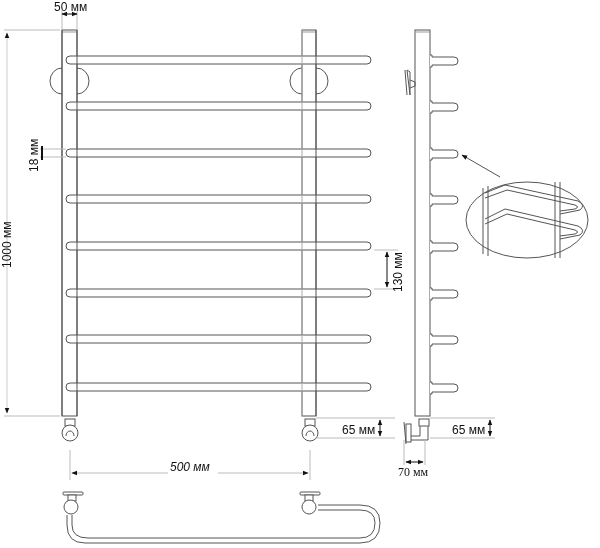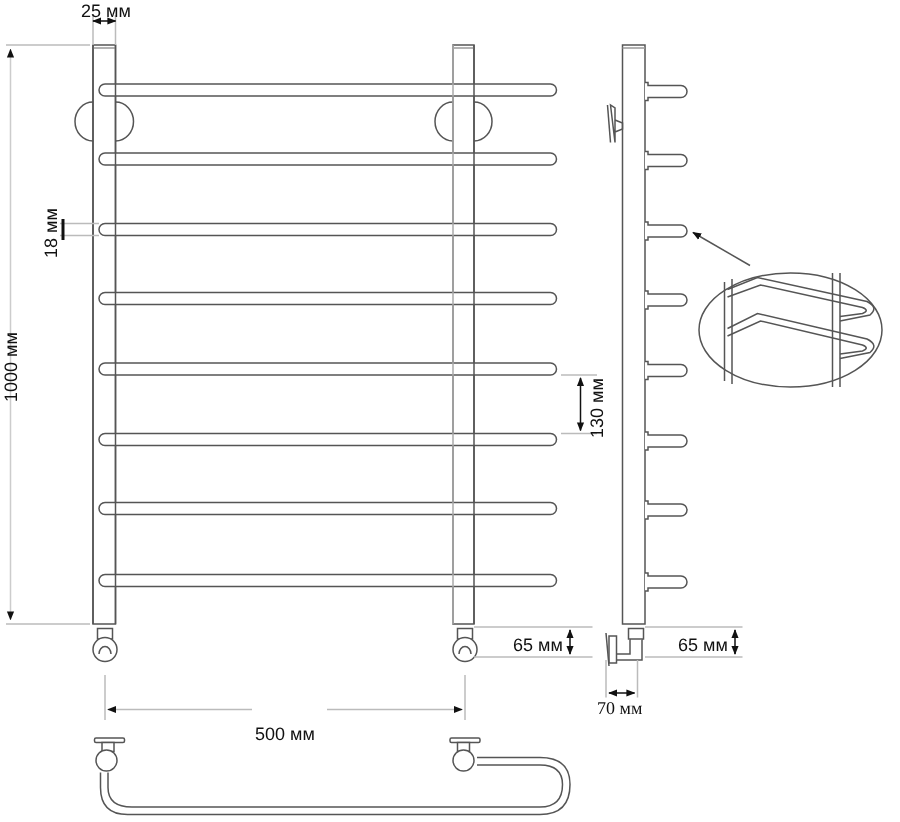--- a/index.html
+++ b/index.html
@@ -140,20 +140,20 @@
     <line x1="425" y1="440" x2="425" y2="465"></line>
     <line x1="406" y1="462" x2="423" y2="462" stroke="#111" marker-start="url(#arr)" marker-end="url(#arr)"></line>
 
     <line x1="70" y1="450" x2="70" y2="480"></line>
     <line x1="310" y1="450" x2="310" y2="480"></line>
     <line x1="72" y1="473" x2="168" y2="473" marker-start="url(#arr)"></line>
     <line x1="218" y1="473" x2="308" y2="473" marker-end="url(#arr)"></line>
   </g>
 </svg>
 
-<div class="dim-label" style="left:54px; top:1px;">25 мм</div>
+<div class="dim-label" style="left:54px; top:1px;">50 мм</div>
 <div class="dim-label rot" style="left:28px; top:172px;">18 мм</div>
 <div class="dim-label rot" style="left:1px; top:268px;">1000 мм</div>
 <div class="dim-label rot" style="left:392px; top:292px;">130 мм</div>
 <div class="dim-label" style="left:342px; top:424px;">65 мм</div>
 <div class="dim-label" style="left:452px; top:424px;">65 мм</div>
-<div class="dim-label" style="left:170px; top:483px;">500 мм</div>
+<div class="dim-label" style="left:170px; top:461px;font-style:italic;">500 мм</div>
 <div class="dim-label" style="left:398px; top:466px;font-family:Liberation Serif, serif;">70 мм</div>
 
 </body></html>

